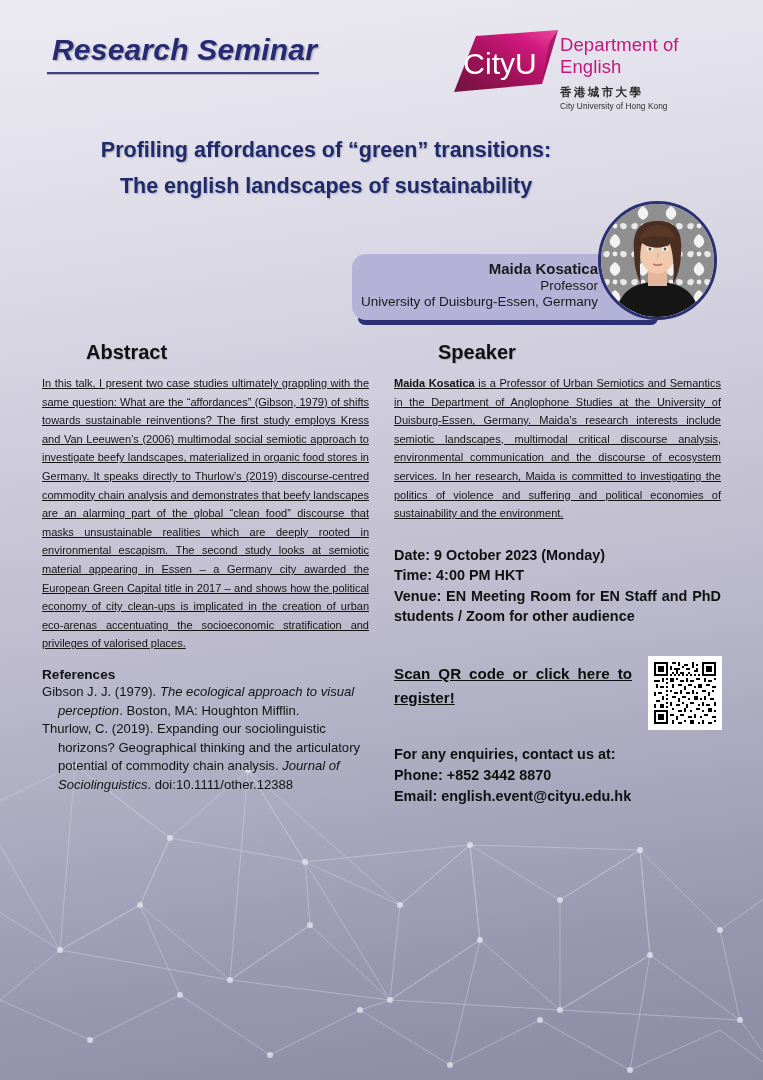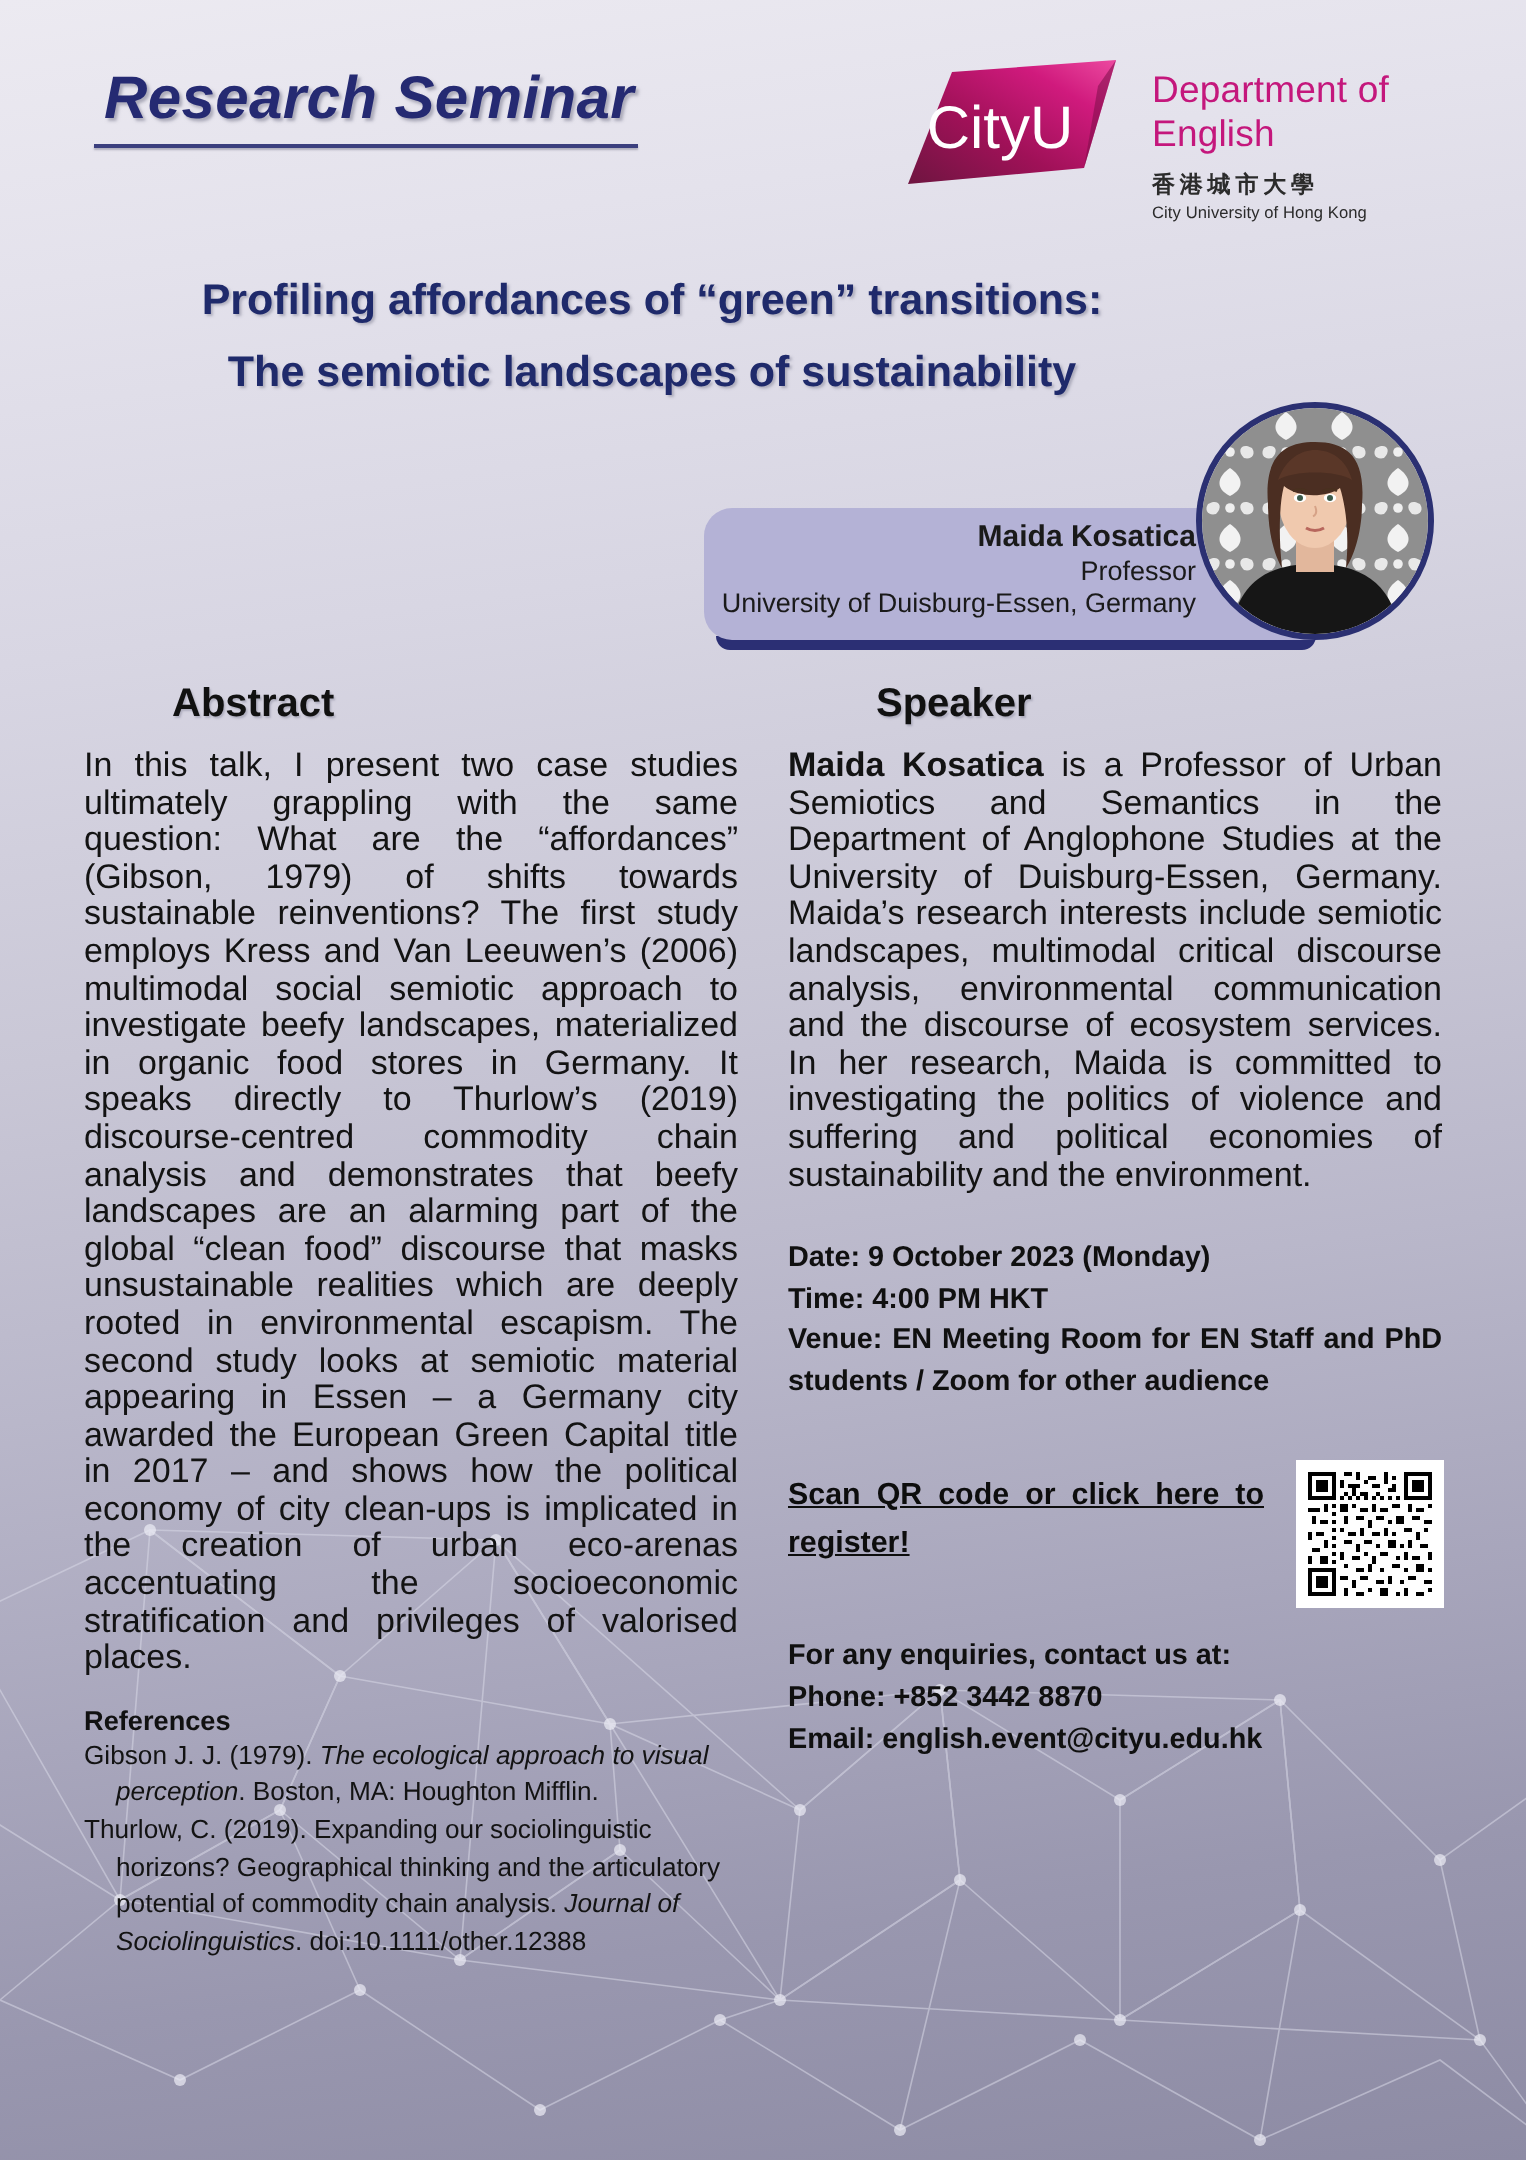--- a/index.html
+++ b/index.html
@@ -34,21 +34,21 @@
   }
   .seminar-underline{
     position:absolute; left:47px; top:72px; width:272px; height:2px;
     background:#3b3f7e;
     box-shadow:0 1px 1px rgba(120,120,140,.5);
   }
 
   
   .logo-wrap{ position:absolute; left:446px; top:30px; width:290px; height:72px; }
   .logo-mark{ position:absolute; left:0; top:0; width:118px; height:66px; }
-  .logo-text{ position:absolute; left:130px; top:4px; }
+  .logo-text{ position:absolute; left:114px; top:4px; }
   .dept-en{
     font-size:18.5px; color:#c4177c; letter-spacing:0.1px;
     font-family:"Liberation Sans", sans-serif;
   }
   .dept-cn{
     margin-top:7px; font-size:11.5px; font-weight:bold; color:#2b2b2b;
     letter-spacing:2.4px; font-family:"DejaVu Sans", sans-serif;
   }
   .dept-sub{ margin-top:1px; font-size:8.3px; color:#2b2b2b; letter-spacing:0.05px; }
 
@@ -88,22 +88,22 @@
   .col-left{ position:absolute; left:42px; top:341px; width:327px; }
   .col-right{ position:absolute; left:394px; top:341px; width:327px; }
 
   .sec-head{
     font-size:20px; font-weight:bold; color:#111;
     margin-bottom:10px;
     text-shadow:0.8px 0.8px 1px rgba(130,130,150,.45);
     margin-left:44px;
   }
   .body-just{
-    font-size:17px; line-height:18.6px; color:#131313;
-    text-align:justify; text-justify:inter-word;
+    font-size:11px; line-height:18.6px; color:#131313;
+    text-align:justify; text-justify:inter-word;text-decoration:underline;
   }
   .refs-head{ font-size:13.6px; font-weight:bold; color:#111; margin-top:14px; margin-bottom:1px; }
   .ref-item{
     font-size:13.1px; line-height:18.6px; color:#131313;
     padding-left:16px; text-indent:-16px; margin-bottom:0px;
   }
   .ref-item i{ font-style:italic; }
 
   .bio b{ font-weight:bold; }
 
@@ -205,21 +205,21 @@
       </svg>
       <div class="logo-text">
         <div class="dept-en">Department of English</div>
         <div class="dept-cn">香港城市大學</div>
         <div class="dept-sub">City University of Hong Kong</div>
       </div>
     </div>
 
     <div class="main-title">
       <div>Profiling affordances of “green” transitions:</div>
-      <div>The semiotic landscapes of sustainability</div>
+      <div>The english landscapes of sustainability</div>
     </div>
 
     <div class="speaker-shadow"></div>
     <div class="speaker-card">
       <div class="speaker-card-inner">
         <div class="sc-name">Maida Kosatica</div>
         <div class="sc-role">Professor</div>
         <div class="sc-aff">University of Duisburg-Essen, Germany</div>
       </div>
     </div>

